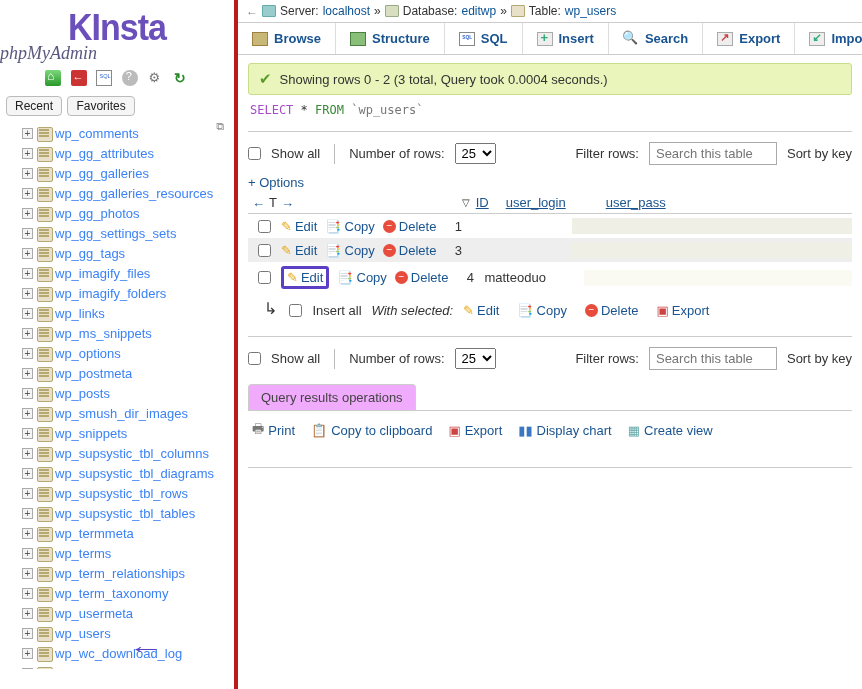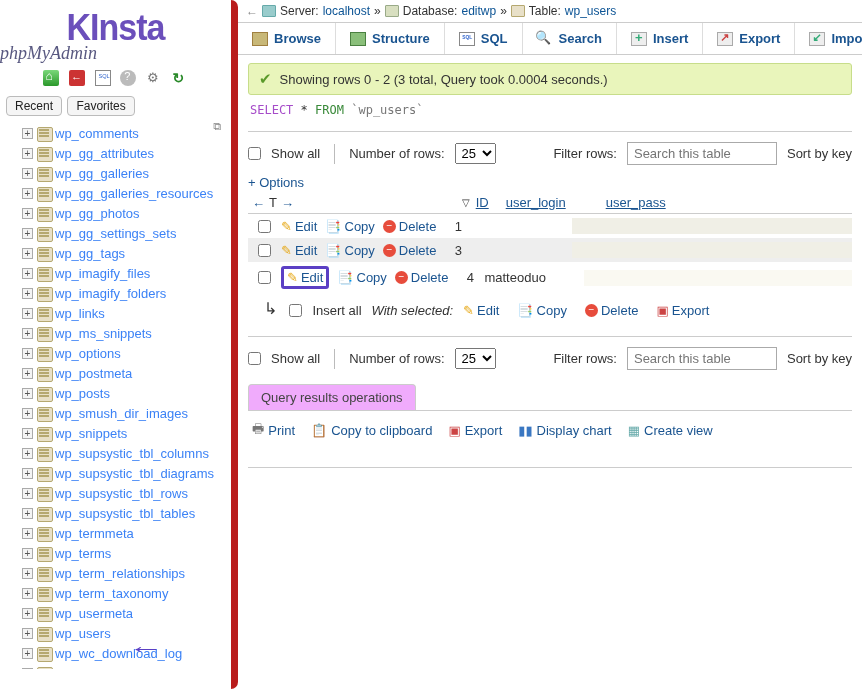--- a/index.html
+++ b/index.html
@@ -1,18 +1,18 @@
 <!DOCTYPE html>
 <html><head>
 <meta charset="utf-8">
 <style>
 * { box-sizing: border-box; margin: 0; padding: 0; }
 body { font-family: -apple-system, BlinkMacSystemFont, "Segoe UI", Arial, sans-serif; font-size: 13px; color: #333; background: #fff; overflow: hidden; }
 #wrap { display: flex; width: 862px; height: 689px; }
-#sidebar { width: 238px; border-right: 7px solid #b91c1c; background: #fff; overflow: hidden; position: relative; border-radius: 7px; }
+#sidebar { width: 238px; border-right: 4px solid #b91c1c; background: #fff; overflow: hidden; position: relative; }
 #logo { text-align: center; padding: 8px 0 2px; }
 #logo .kinsta { font-family: Arial, sans-serif; font-weight: 900; font-size: 34px; color: #6B4FBB; letter-spacing: -1px; display: inline-block; transform: scaleY(1.1); }
 #logo .pma { font-family: Georgia, serif; font-style: italic; font-size: 18px; color: #585880; text-align: left; margin-top: -4px; }
 #iconbar { text-align: center; padding: 4px 0; }
 #iconbar span { display: inline-block; width: 16px; height: 16px; margin: 0 3px; }
 .ico-home { background: linear-gradient(#7bd87b,#2a982a); border-radius: 2px; position:relative; }
 .ico-home::after{content:"⌂"; color:#fff; font-size:12px; position:absolute; left:2px; top:-1px;}
 .ico-exit { background: #c33; border-radius:2px; position:relative;}
 .ico-exit::after{content:"←"; color:#fff; font-size:11px; position:absolute; left:2px;}
 .ico-sql { background:#fff; border:1px solid #888; position:relative; font-size:8px; color:#36c;}
@@ -59,21 +59,21 @@
 
 #content { padding:8px 10px; overflow:hidden; flex:1; position:relative;}
 #msg { background:#e9f5bb; border:1px solid #c7dd8a; padding:6px 10px; border-radius:3px; display:flex; align-items:center; gap:8px; margin-bottom:8px;}
 #msg .check{color:#5a9a2a;font-size:15px;}
 #query { font-family: Menlo, monospace; font-size:12px; margin:4px 0 14px 2px;}
 #query .kw1{color:#a64cc9;} #query .kw2{color:#3a8a3a;} #query .tbl{color:#777;}
 hr.sep{border:none;border-top:1px solid #ccc;margin:8px 0 10px;}
 .rowctl { display:flex; align-items:center; gap:10px; margin:6px 0 10px; font-size:13px;}
 .vsep{display:inline-block;width:1px;height:20px;background:#bbb;margin:0 4px;}
 select.rows{font-size:13px;padding:1px 2px;}
-input.filter{font-size:13px;padding:3px 6px;width:150px;border:1px solid #aaa;}
+input.filter{font-size:13px;padding:3px 6px;width:128px;border:1px solid #aaa;}
 #options{color:#1a5490;font-size:13px;margin:4px 0 2px;cursor:pointer;}
 .thead{display:flex;align-items:center;font-size:13px;border-bottom:1px solid #ccc;padding:3px 0;}
 .thead .spacer{width:200px;display:flex;align-items:center;gap:4px;padding-left:4px;}
 .th{color:#1a5490;text-decoration:underline;cursor:pointer;}
 .th.id{width:30px;} .th.login{width:100px;} .th.pass{flex:1;}
 .sortarrow{font-size:10px;color:#333;margin:0 6px 0 14px;}
 .trow{display:flex;align-items:center;font-size:13px;padding:4px 0;}
 .trow.alt{background:#eee;}
 .trow input[type=checkbox]{margin:0 10px;}
 .actbtn{display:inline-flex;align-items:center;gap:3px;color:#1a5490;cursor:pointer;margin-right:8px;}
@@ -286,26 +286,26 @@
         </div>
       <div class="mtab">
           <span class="mico mico-struct"></span>
           <span>Structure</span>
         </div>
       <div class="mtab">
           <span class="mico mico-sql"></span>
           <span>SQL</span>
         </div>
       <div class="mtab">
+          <span class="mico mico-insert"></span>
+          <span>Insert</span>
+        </div>
+      <div class="mtab">
           <span class="mico mico-search"></span>
           <span>Search</span>
-        </div>
-      <div class="mtab">
-          <span class="mico mico-insert"></span>
-          <span>Insert</span>
         </div>
       <div class="mtab">
           <span class="mico mico-export"></span>
           <span>Export</span>
         </div>
       <div class="mtab">
           <span class="mico mico-import"></span>
           <span>Import</span>
         </div>
     </div>

